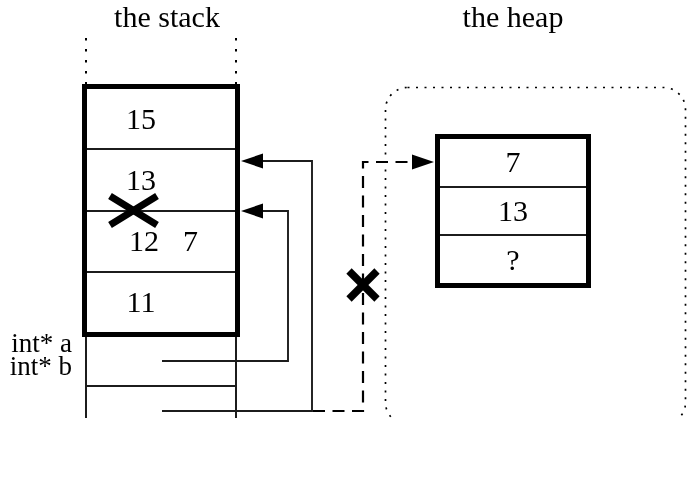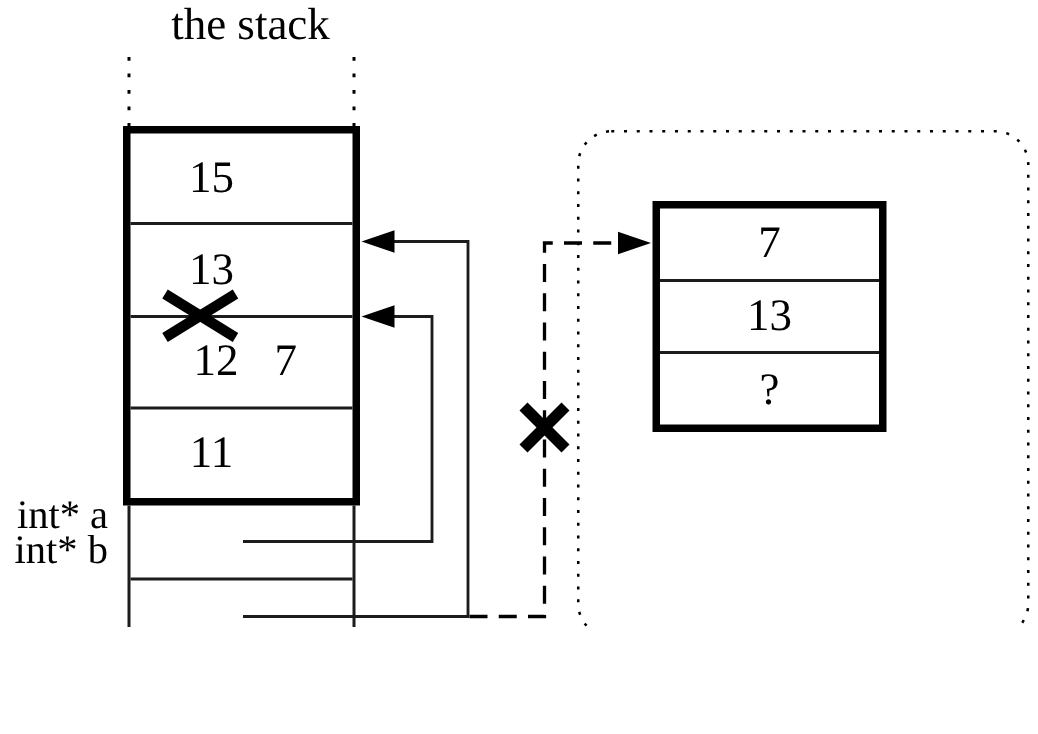--- a/index.html
+++ b/index.html
@@ -56,20 +56,21 @@
 
   .overlay { position:absolute; left:0; top:0; width:692px; height:489px;
              pointer-events:none; }
 </style>
 </head>
 <body>
 
 <div class="canvas">
 
   <div class="title stack-title">the stack</div>
+  <div class="title heap-title">the heap</div>
 
   <div class="stack-box">
     <div class="cell">
       <span>15</span>
     </div>
     <div class="cell">
       <span>13</span>
     </div>
     <div class="cell crossed">
       <span class="old-val">12</span>

